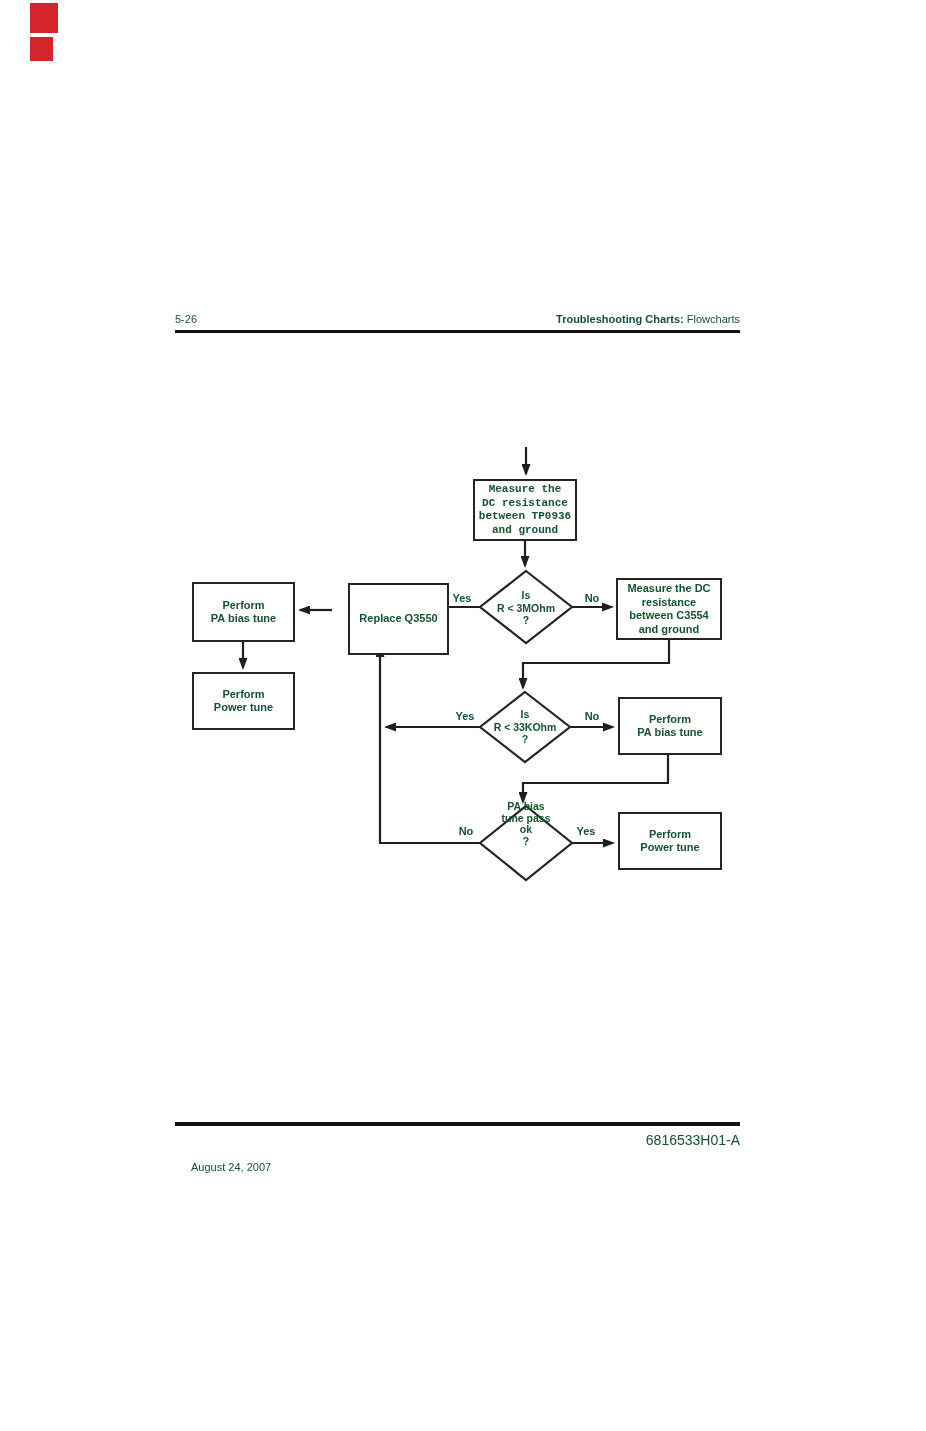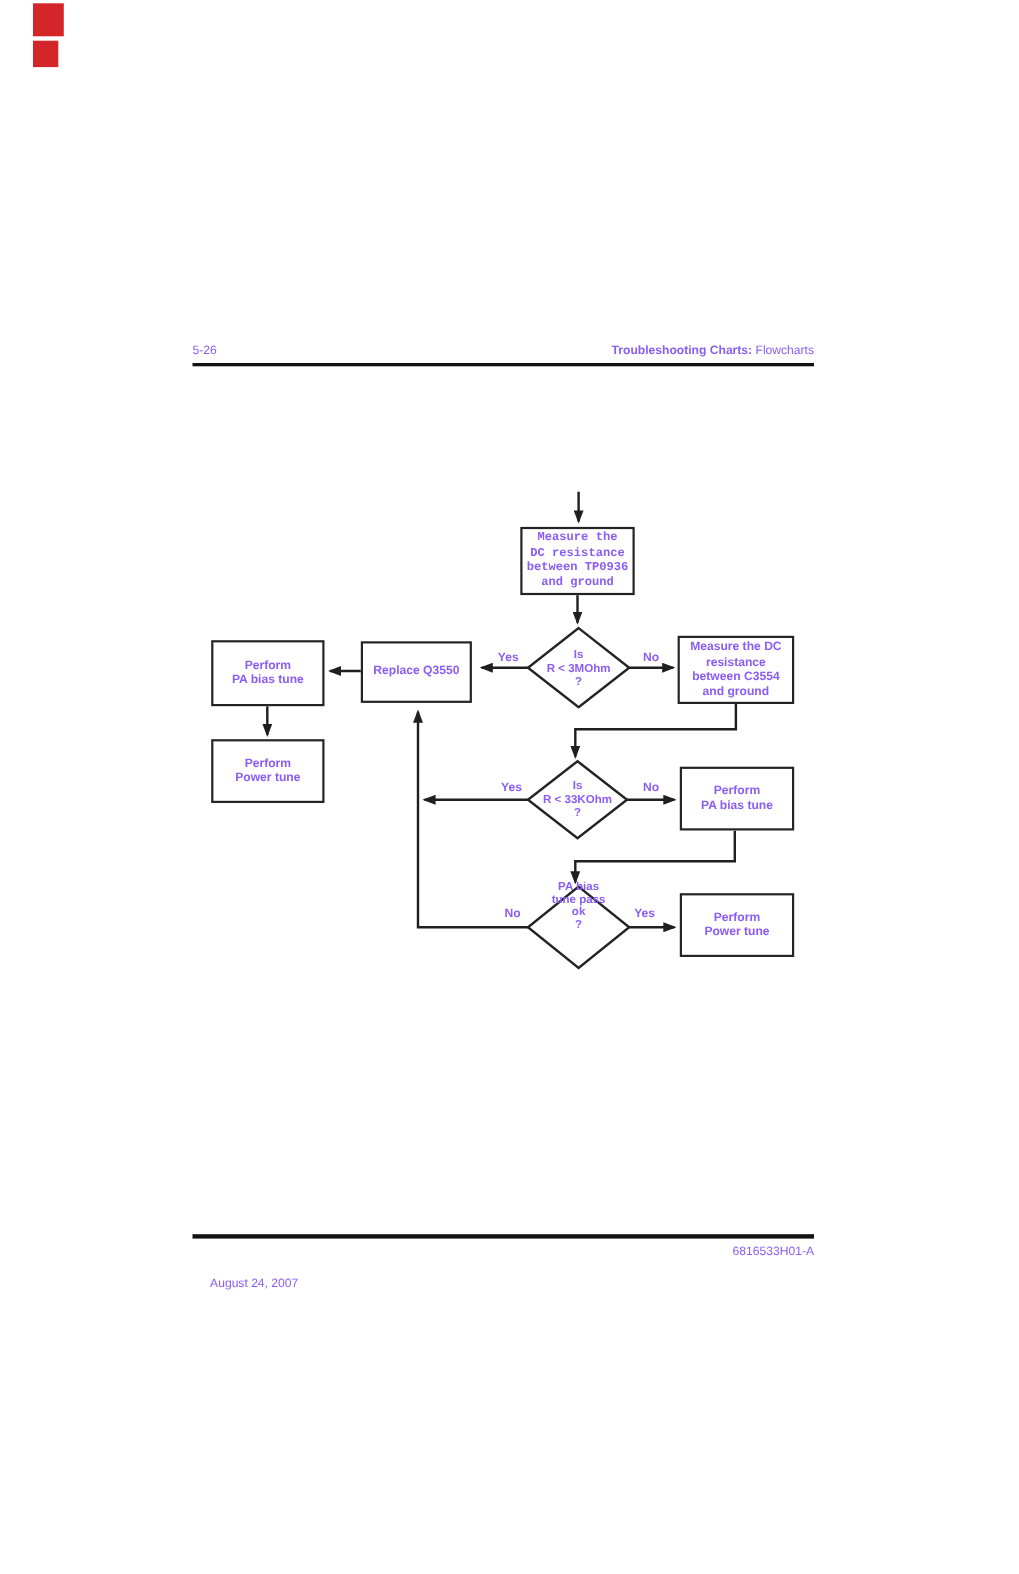--- a/index.html
+++ b/index.html
@@ -1,47 +1,47 @@
 <!DOCTYPE html>
 <html><head>
 <meta charset="utf-8">
 <style>
   html,body{margin:0;padding:0;background:#ffffff;}
   .page{
     position:relative;width:926px;height:1431px;background:#ffffff;
-    font-family:"Liberation Sans",sans-serif;color:#8b5cf6;overflow:hidden;
+    font-family:"Liberation Sans",sans-serif;color:#14532d;overflow:hidden;
   }
   .abs{position:absolute;}
   
   .red-mark{position:absolute;background:#d4262a;}
   .red-mark.m1{left:30px;top:3px;width:28px;height:30px;}
   .red-mark.m2{left:30px;top:37px;width:23px;height:24px;}
   
   .hdr-left{left:175px;top:313px;font-size:11px;}
   .hdr-right{right:186px;top:313px;font-size:11px;text-align:right;}
   .hdr-right .b{font-weight:bold;}
   .hdr-rule{left:175px;top:330px;width:565px;height:3px;background:#121212;}
   .sec-title{left:175px;top:346px;font-size:15px;font-weight:bold;white-space:pre;}
   .caption{left:175px;top:889px;width:565px;text-align:center;font-style:italic;font-size:12px;white-space:pre;}
   .ftr-rule{left:175px;top:1122px;width:565px;height:3.5px;background:#121212;}
   .ftr-left{left:191px;top:1132px;font-size:11px;margin-top:29px;}
-  .ftr-right{right:186px;top:1132px;font-size:11px;text-align:right;}
+  .ftr-right{right:186px;top:1132px;font-size:14px;text-align:right;}
   
   .node{
     position:absolute;border:2px solid #242424;background:#fff;
     display:flex;align-items:center;justify-content:center;flex-direction:column;
     text-align:center;font-size:11px;font-weight:bold;line-height:13.5px;
     white-space:pre-line;box-sizing:border-box;
   }
   .node.start{border-radius:12px;}
   .node.start .start-title{font-weight:normal;font-size:11px;line-height:13px;}
   .node.start .start-body{font-weight:bold;font-size:11.5px;line-height:14.5px;}
   .n-start{left:458px;top:400px;width:132px;height:47px;}
   .n-tp{left:473px;top:479px;width:104px;height:62px;font-family:Liberation Mono, monospace;}
-  .n-replace{left:328px;top:583px;width:101px;height:56px;}
+  .n-replace{left:348px;top:583px;width:101px;height:72px;}
   .n-c3554{left:616px;top:578px;width:106px;height:62px;}
   .n-pa1{left:192px;top:582px;width:103px;height:60px;}
   .n-pw1{left:192px;top:672px;width:103px;height:58px;}
   .n-pa2{left:618px;top:697px;width:104px;height:58px;}
   .n-pw2{left:618px;top:812px;width:104px;height:58px;}
   
   .dtext{
     position:absolute;text-align:center;font-weight:bold;font-size:10.5px;
     line-height:12.5px;white-space:pre-line;
   }

